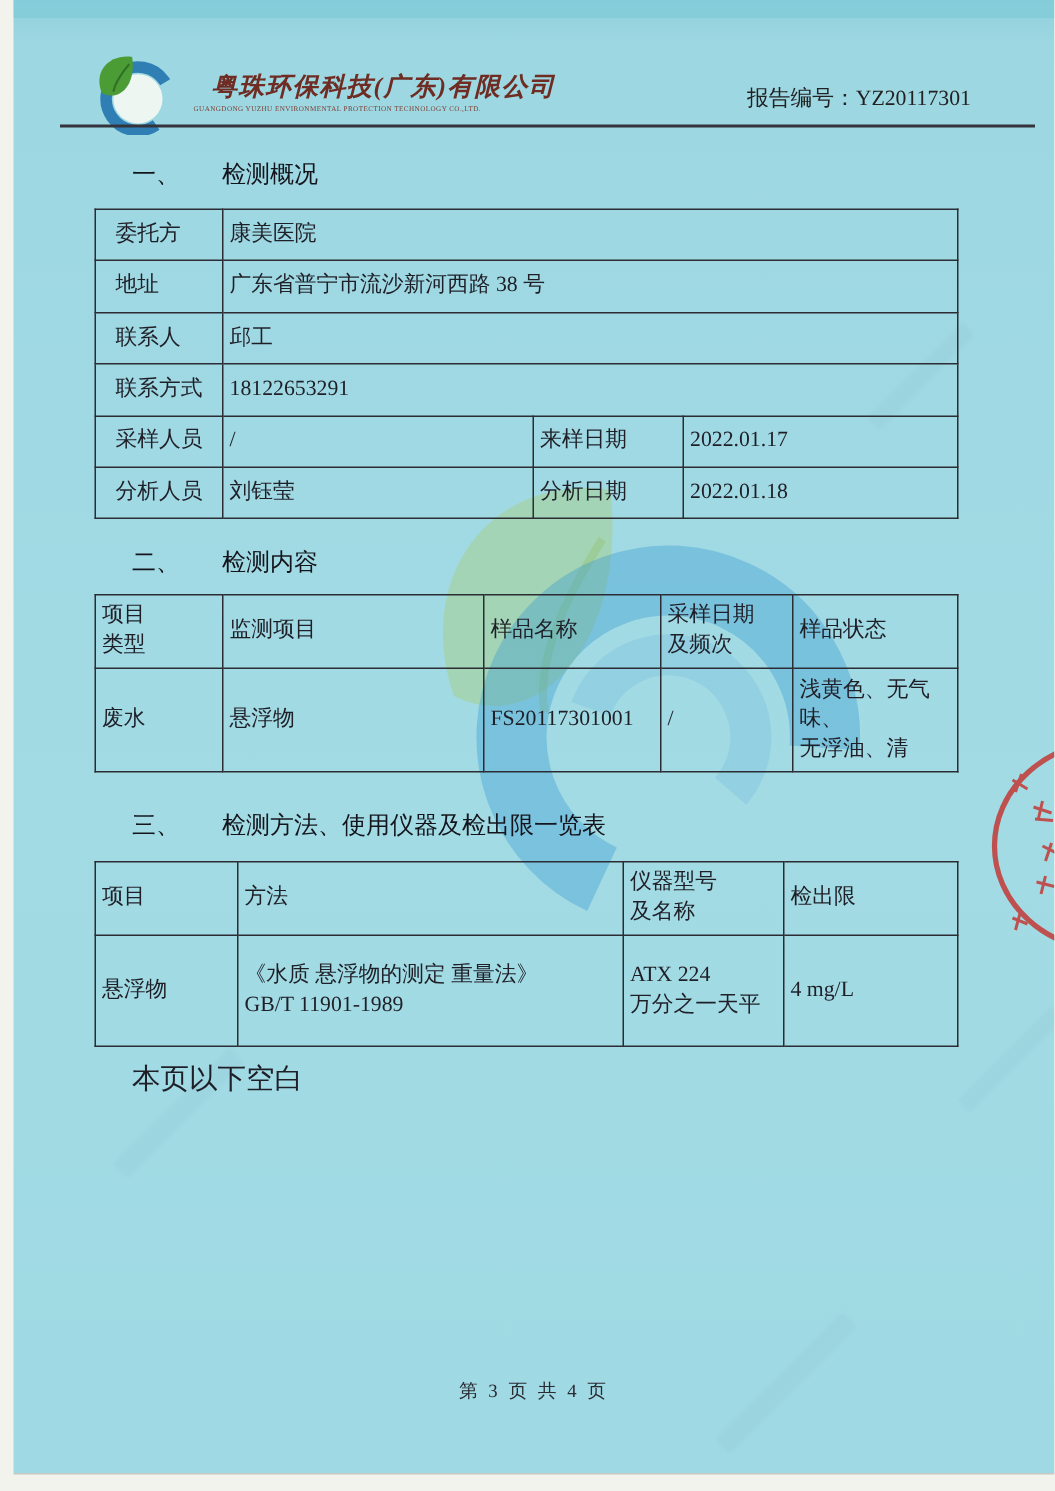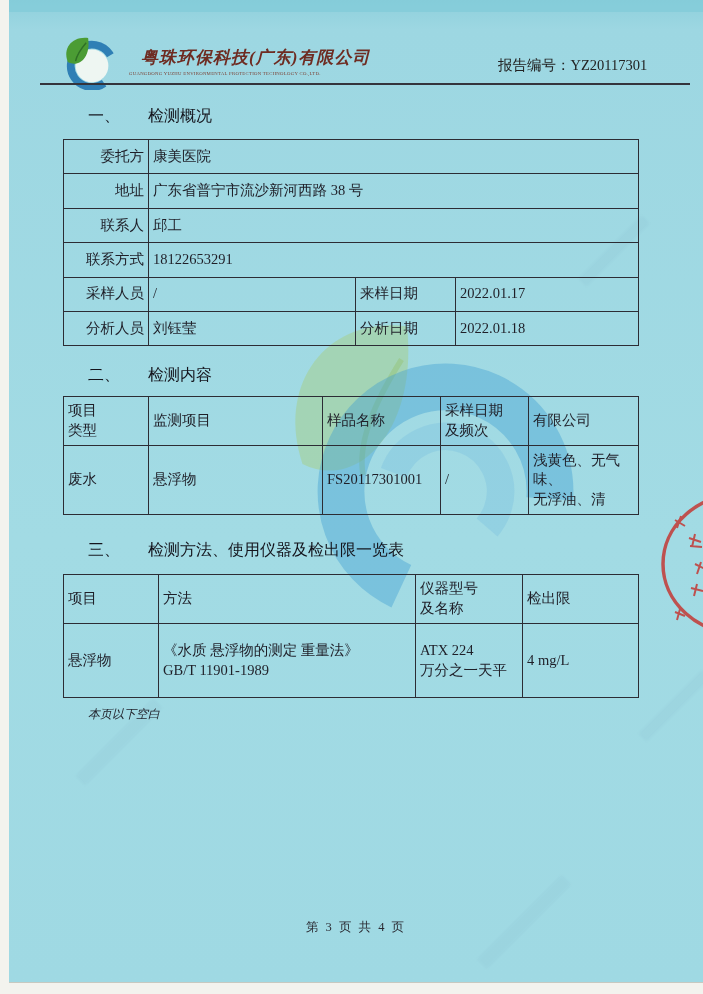--- a/index.html
+++ b/index.html
@@ -33,31 +33,31 @@
   
   .sec-title{position:absolute;font-size:16px;font-weight:normal;color:#14141c;white-space:nowrap;}
   .sec-title .num{margin-right:28px;}
 
   table{border-collapse:collapse;position:absolute;table-layout:fixed;background:transparent;}
   td,th{
     border:1.6px solid #2c2c34;font-size:14.5px;font-weight:normal;
     text-align:left;vertical-align:middle;white-space:pre-line;
     padding:2px 4px;color:#1f1f28;line-height:1.35;
   }
-  .t1 td.lbl{text-align:right;padding-left:13px;}
+  .t1 td.lbl{text-align:left;padding-left:13px;}
   .t1{left:54px;top:139px;width:575px;}
   .t1 tr{height:34.4px;}
   .t2{left:54px;top:396px;width:575px;}
   .t2 tr.hd{height:49px;}
   .t2 tr.dt{height:69px;}
   .t3{left:54px;top:574px;width:575px;}
   .t3 tr.hd{height:49px;}
   .t3 tr.dt{height:74px;}
 
-  .blank-note{position:absolute;left:79px;top:706px;font-size:12px;font-style:italic;}
+  .blank-note{position:absolute;left:79px;top:706px;font-size:19px;}
   .footer{position:absolute;left:0;top:919px;width:100%;text-align:center;
           font-size:12.5px;letter-spacing:2px;color:#2a2a32;}
 
   
   .wm-logo{position:absolute;left:255px;top:310px;width:330px;height:330px;pointer-events:none;}
   
   .streak{position:absolute;pointer-events:none;background:rgba(95,145,165,.07);
           transform:rotate(-45deg);border-radius:3px;filter:blur(1px);}
   .s1{left:55px;top:735px;width:110px;height:14px;}
   .s2{left:455px;top:915px;width:120px;height:14px;}
@@ -151,21 +151,21 @@
         <col style="width:110px">
       </colgroup>
     <tbody>
         <tr class="hd">
       <td>项目
 类型</td>
       <td>监测项目</td>
       <td>样品名称</td>
       <td>采样日期
 及频次</td>
-      <td>有限公司</td>
+      <td>样品状态</td>
     </tr>
     <tr class="dt">
       <td>废水</td>
       <td>悬浮物</td>
       <td>FS20117301001</td>
       <td>/</td>
       <td>浅黄色、无气味、
 无浮油、清</td>
     </tr>
   </tbody>

